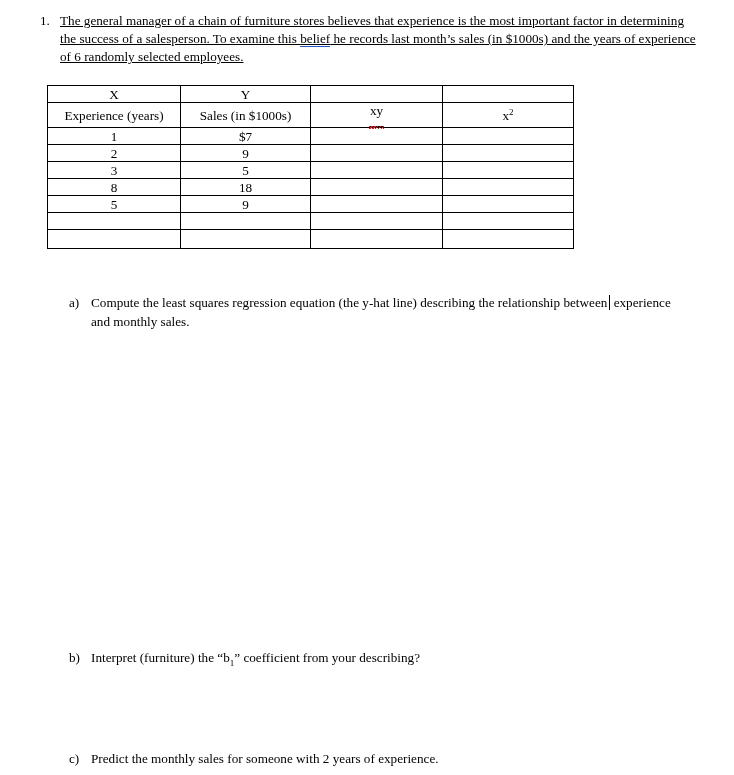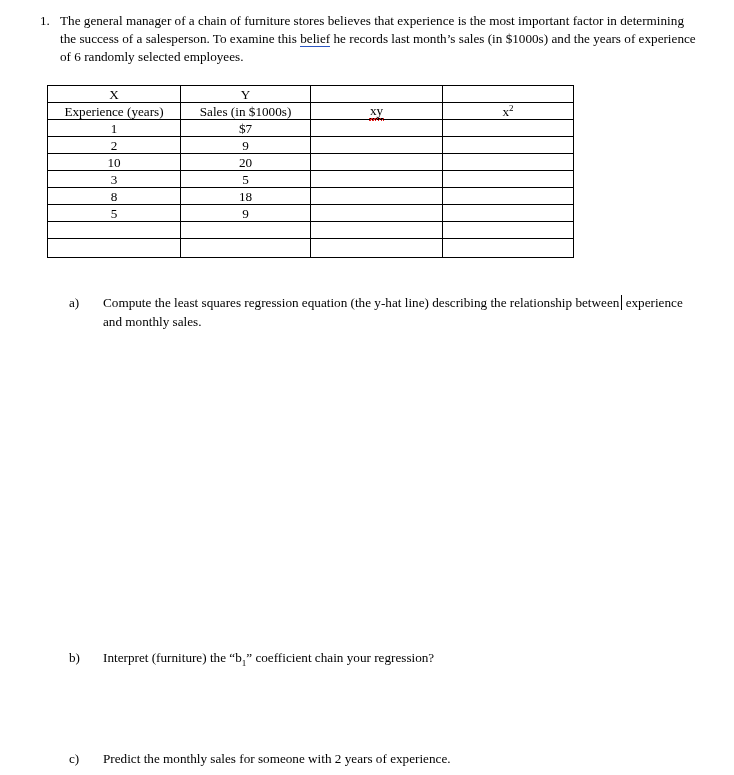--- a/index.html
+++ b/index.html
@@ -33,20 +33,21 @@
     flex: 0 0 20px;
     font-size: 13.2px;
     line-height: 18px;
     text-align: left;
   }
   .q-body {
     flex: 1 1 auto;
     font-size: 13.2px;
     line-height: 18px;
     text-align: left;
+    text-decoration: underline;
   }
   .q-body p {
     margin: 0;
   }
   .grammar-underline {
     border-bottom: 1.5px solid #2b57c4;
     padding-bottom: 0px;
   }
 
   
@@ -76,21 +77,21 @@
     white-space: nowrap;
   }
   table.data-table tr.header-row td { height: 16px; }
   table.data-table tr.blank-row td { height: 16px; }
   table.data-table tr.blank-row-last td { height: 18px; }
 
   .spell-error {
     border-bottom: 1px solid #000000;
     position: relative;
     display: inline-block;
-    padding-bottom: 0px;
+    padding-bottom: 8px;
   }
   .spell-error::after {
     content: "";
     position: absolute;
     left: -1px;
     right: -1px;
     bottom: -3px;
     height: 3px;
     background:
       repeating-linear-gradient(135deg,
@@ -107,21 +108,20 @@
     align-items: flex-start;
     font-size: 13.2px;
     line-height: 19px;
   }
   .subpart .label {
     width: 22px;
     flex: 0 0 22px;
   }
   .subpart .text {
     flex: 1 1 auto;
-    margin-left: 12px;
   }
   #subpart-a { left: 69px; top: 293px; width: 620px; }
   #subpart-b { left: 69px; top: 648px; width: 600px; }
   #subpart-c { left: 69px; top: 749px; width: 600px; }
 
   .caret {
     display: inline-block;
     width: 1px;
     height: 15px;
     background: #000000;
@@ -171,26 +171,20 @@
         <td></td>
         <td></td>
       </tr>
       <tr>
         <td>2</td>
         <td>9</td>
         <td></td>
         <td></td>
       </tr>
       <tr>
-        <td>10</td>
-        <td>20</td>
-        <td></td>
-        <td></td>
-      </tr>
-      <tr>
         <td>3</td>
         <td>5</td>
         <td></td>
         <td></td>
       </tr>
       <tr>
         <td>8</td>
         <td>18</td>
         <td></td>
         <td></td>
@@ -218,19 +212,19 @@
   </table>
 </div>
 
 <div class="subpart" id="subpart-a">
   <div class="label">a)</div>
   <div class="text"><span>Compute the least squares regression equation (the y-hat line) describing the relationship between</span><span class="caret"></span><span> experience and monthly sales.</span></div>
 </div>
 
 <div class="subpart" id="subpart-b">
   <div class="label">b)</div>
-  <div class="text"><span>Interpret (furniture) the “b</span><sub class="sub">1</sub><span>” coefficient chain your regression?</span></div>
+  <div class="text"><span>Interpret (furniture) the “b</span><sub class="sub">1</sub><span>” coefficient from your describing?</span></div>
 </div>
 
 <div class="subpart" id="subpart-c">
   <div class="label">c)</div>
   <div class="text"><span>Predict the monthly sales for someone with 2 years of experience.</span></div>
 </div>
 
 </body></html>

